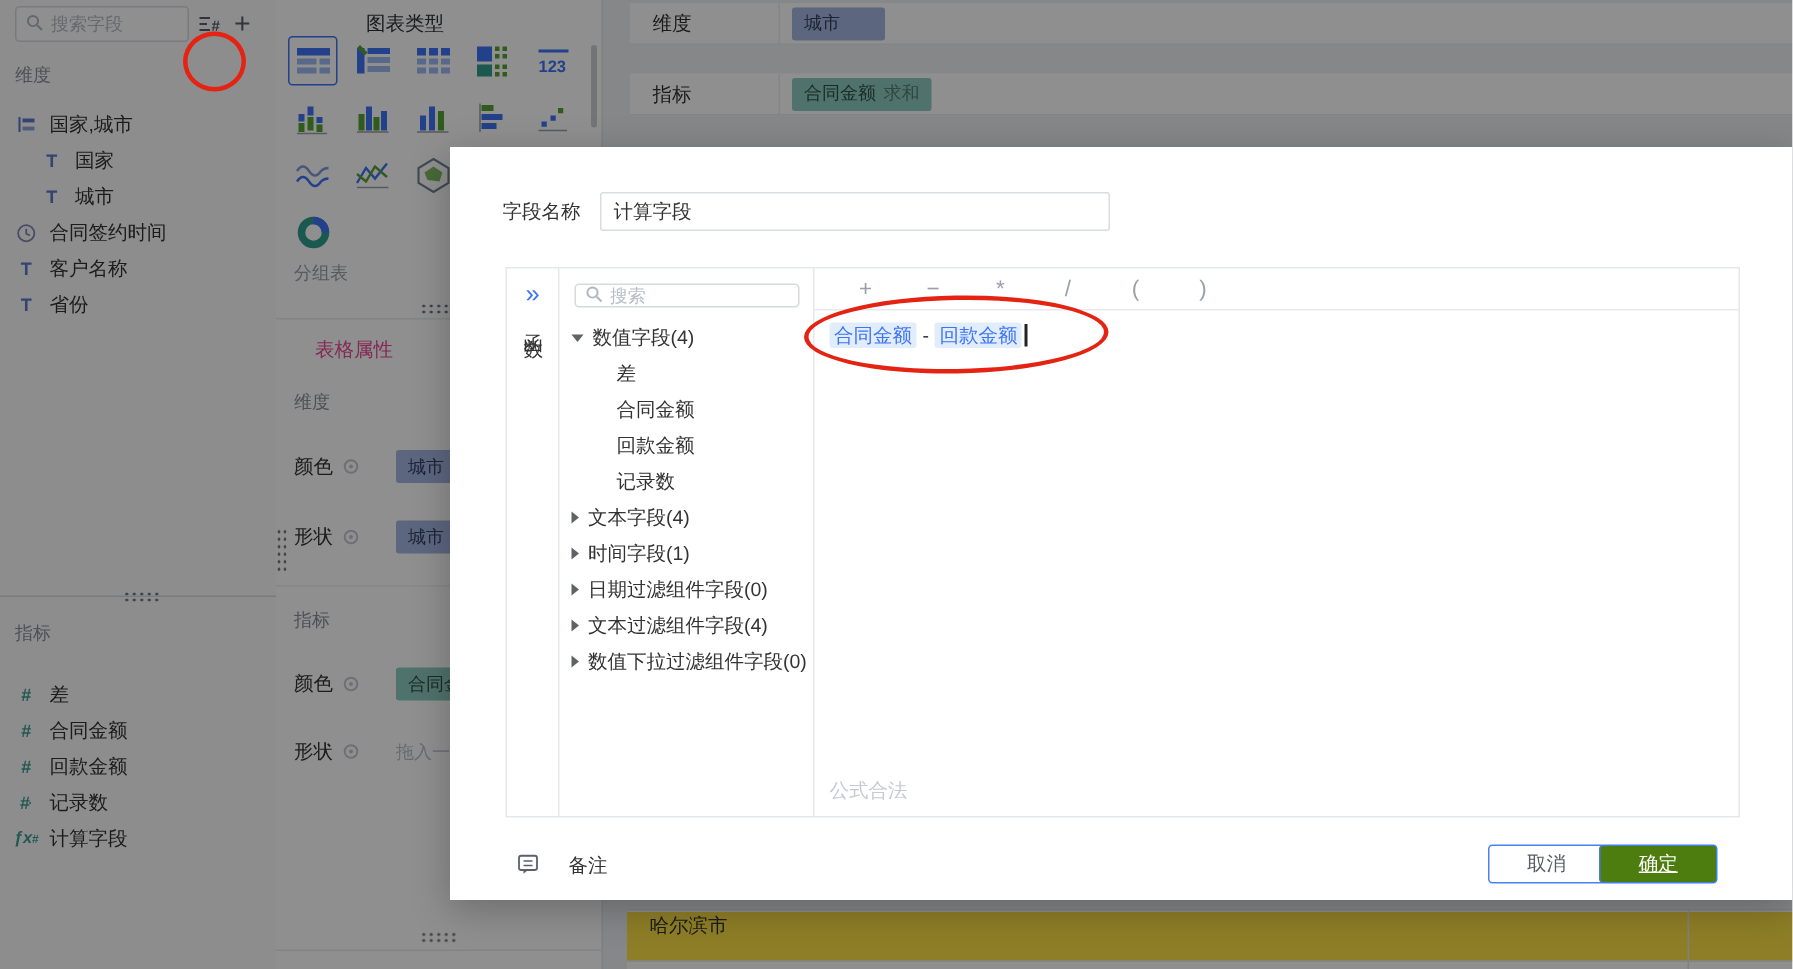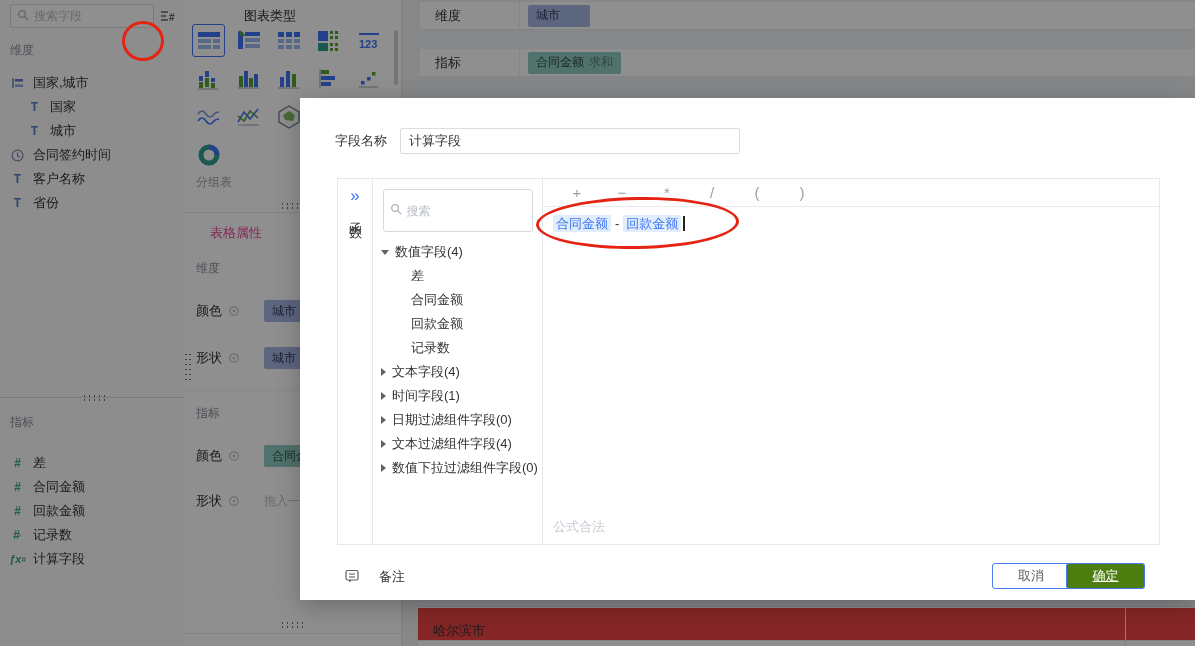--- a/index.html
+++ b/index.html
@@ -6,21 +6,21 @@
   html,body { width:1195px; height:646px; overflow:hidden; }
   body { font-family:"Liberation Sans", sans-serif; background:#eef1f5; position:relative; font-size:13px; color:#333; }
   #app { position:absolute; inset:0; width:1195px; height:646px; }
 
   
   .panel-left { position:absolute; left:0; top:0; width:189px; height:646px; background:#fbfcfe; border-right:1px solid #e2e5ea; z-index:10; }
   .pl-title-row { display:flex; justify-content:space-between; align-items:center; padding:8px 10px 2px 10px; }
   .pl-title { font-size:13px; color:#2b2f36; }
   .pl-more { color:#9aa0a8; font-size:14px; letter-spacing:1px; cursor:pointer; }
   .pl-search-row { display:flex; align-items:center; padding:4px 8px 4px 10px; gap:6px; }
-  .search-box { flex:0 0 auto; width:144px; height:24px; border:1px solid #d6dae0; border-radius:3px; background:#fff; display:flex; align-items:center; padding:0 6px; gap:5px; }
+  .search-box { flex:0 0 auto; width:116px; height:24px; border:1px solid #d6dae0; border-radius:3px; background:#fff; display:flex; align-items:center; padding:0 6px; gap:5px; }
   .search-box input { border:none; outline:none; width:80px; font-size:12px; color:#333; background:transparent; font-family:inherit; }
   .search-box input::placeholder { color:#b7bdc6; }
   .tool-ic { color:#6a7078; font-size:15px; cursor:pointer; display:flex; align-items:center; }
   .plus-btn { font-size:19px; color:#5a6069; line-height:1; cursor:pointer; padding:0 2px; }
   .sec-label { padding:10px 10px 4px 10px; font-size:12px; color:#8a8f99; }
   .field-item { display:flex; align-items:center; height:24px; padding-left:10px; gap:8px; font-size:13px; color:#333; cursor:pointer; }
   .field-item.indent { padding-left:27px; }
   .f-ic { width:15px; display:inline-flex; justify-content:center; align-items:center; flex:0 0 15px; }
   .t-ic { color:#5b79c9; font-size:12px; font-weight:bold; }
   .num-ic { color:#3f9e94; font-size:12px; font-weight:bold; font-style:normal; }
@@ -55,38 +55,38 @@
   .pm-handle2 { position:absolute; left:96px; top:621px; }
   .pm-div3 { position:absolute; left:0; top:633px; width:218px; border-top:1px solid #e8eaee; }
   .scroll-thumb { position:absolute; right:3px; top:30px; width:4px; height:55px; background:#ccd0d7; border-radius:2px; }
 
   
   .canvas { position:absolute; left:409px; top:0; width:786px; height:646px; background:#eef1f5; }
   .cfg-row { position:absolute; left:11px; right:0; height:28px; background:#fff; border-bottom:1px solid #e9ebef; display:flex; align-items:center; }
   .cfg-label { width:100px; padding-left:15px; font-size:13px; color:#333; border-right:1px solid #eceef2; height:100%; display:flex; align-items:center; }
   .cfg-chips { display:flex; align-items:center; padding-left:8px; gap:6px; }
   .result-table { position:absolute; left:9px; right:0; top:606px; bottom:0; background:#fff; border-top:1px solid #e2e5ea; }
-  .rt-row1 { position:absolute; left:0; right:0; top:1px; height:33px; background:#ef4444; border-bottom:1px solid #e4e7ec; display:flex; align-items:flex-end; }
+  .rt-row1 { position:absolute; left:0; right:0; top:1px; height:33px; background:#fde047; border-bottom:1px solid #e4e7ec; display:flex; align-items:flex-start; }
   .rt-cell { padding-left:15px; font-size:13px; color:#333; }
   .rt-coldiv { position:absolute; left:707px; top:0; bottom:0; border-left:1px solid #e4e7ec; }
 
   
   .dim-overlay { position:absolute; inset:0; background:rgba(0,0,0,0.44); z-index:40; }
 
   
   .modal { position:absolute; left:300px; top:98px; width:895px; height:502px; background:#fff; z-index:60; box-shadow:0 6px 24px rgba(0,0,0,0.25); }
   .m-namerow { position:absolute; left:35px; top:30px; display:flex; align-items:center; gap:13px; }
   .m-namelabel { font-size:13px; color:#333; }
   .m-nameinput { width:340px; height:26px; border:1px solid #d9dce1; border-radius:2px; font-size:13px; color:#333; padding:0 8px; outline:none; font-family:inherit; }
   .m-panel { position:absolute; left:37px; top:80px; width:823px; height:367px; border:1px solid #e4e7eb; display:flex; }
   .m-strip { width:35px; border-right:1px solid #e4e7eb; display:flex; flex-direction:column; align-items:center; padding-top:8px; }
   .m-collapse { color:#3e74f6; font-size:17px; cursor:pointer; line-height:1; }
   .m-striplabel { margin-top:8px; writing-mode:vertical-rl; text-orientation:upright; font-size:13px; color:#333; letter-spacing:4px; }
   .m-tree { width:170px; border-right:1px solid #e4e7eb; padding-top:10px; }
-  .m-tree .search-box { margin:0 auto 8px auto; width:150px; height:43px; }
+  .m-tree .search-box { margin:0 auto 8px auto; width:150px; height:16px; }
   .tree-item { display:flex; align-items:center; height:24px; padding-left:8px; font-size:13px; color:#333; cursor:pointer; white-space:nowrap; overflow:hidden; }
   .tree-item.child { padding-left:38px; }
   .tri-down { width:0; height:0; border-left:4px solid transparent; border-right:4px solid transparent; border-top:5px solid #5f6368; margin-right:6px; flex:0 0 auto; }
   .tri-right { width:0; height:0; border-top:4px solid transparent; border-bottom:4px solid transparent; border-left:5px solid #5f6368; margin-right:6px; flex:0 0 auto; }
   .m-formula { flex:1; position:relative; display:flex; flex-direction:column; }
   .op-bar { height:28px; border-bottom:1px solid #e7e9ee; display:flex; align-items:center; padding-left:24px; }
   .op { width:20px; margin-right:25px; text-align:center; color:#99a0aa; font-size:15px; cursor:pointer; }
   .formula-body { flex:1; padding:8px 10px; font-size:13px; cursor:text; }
   .ftoken { background:#e1edfb; color:#3e74f6; padding:1px 3px; border-radius:2px; }
   .fop { color:#333; margin:0 4px; }

